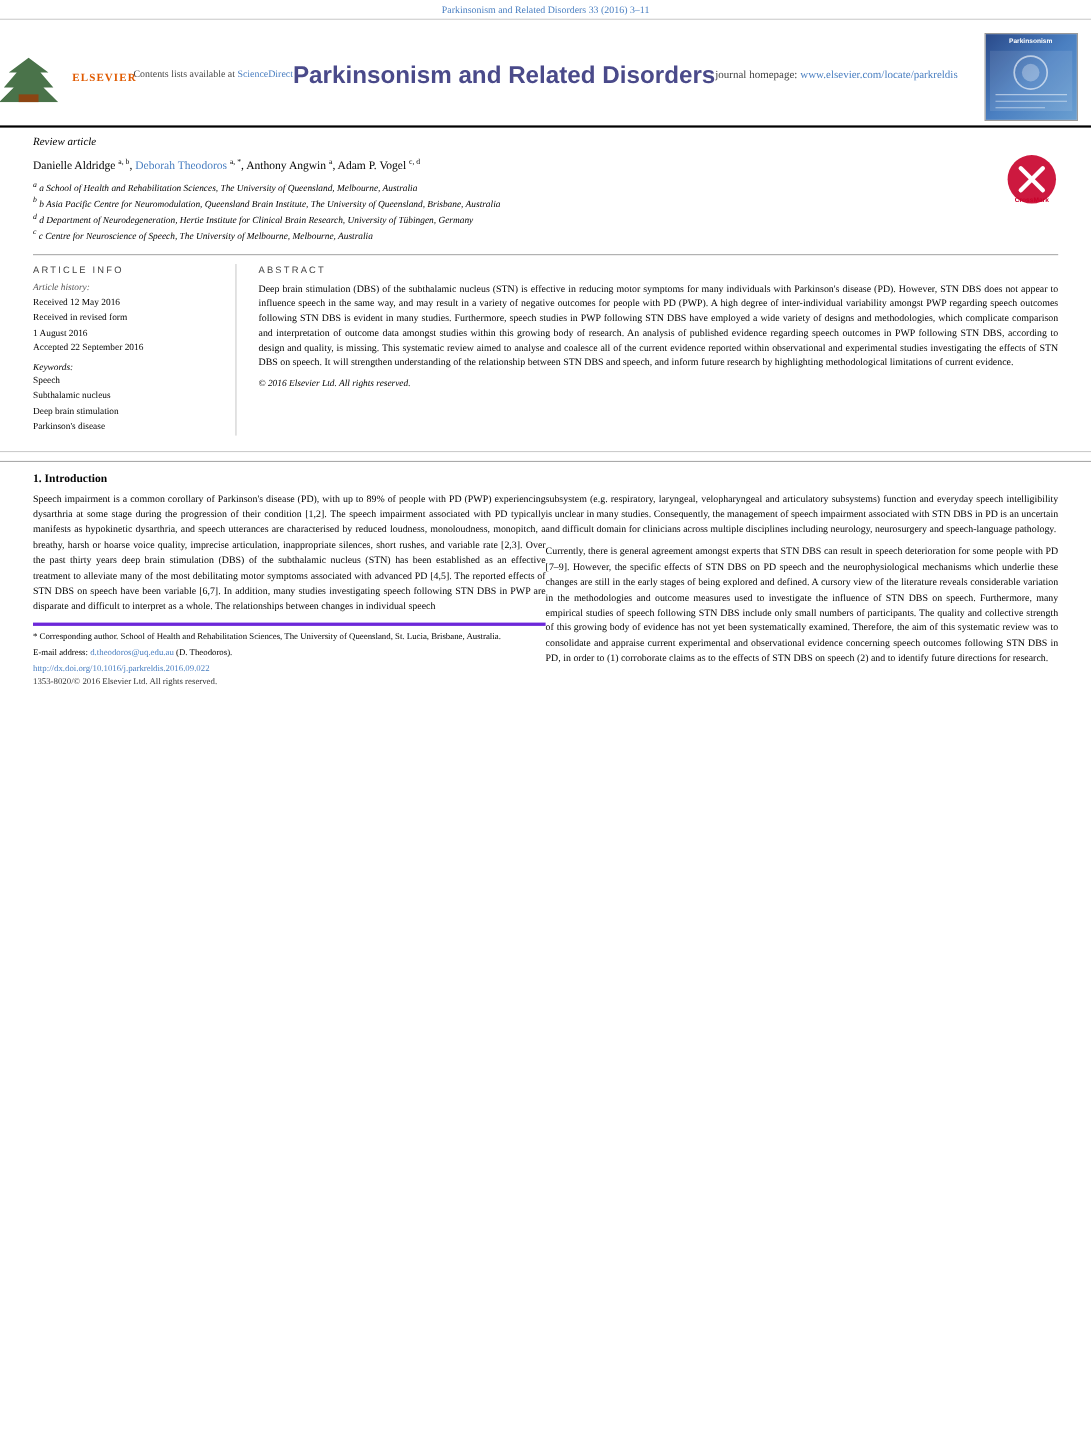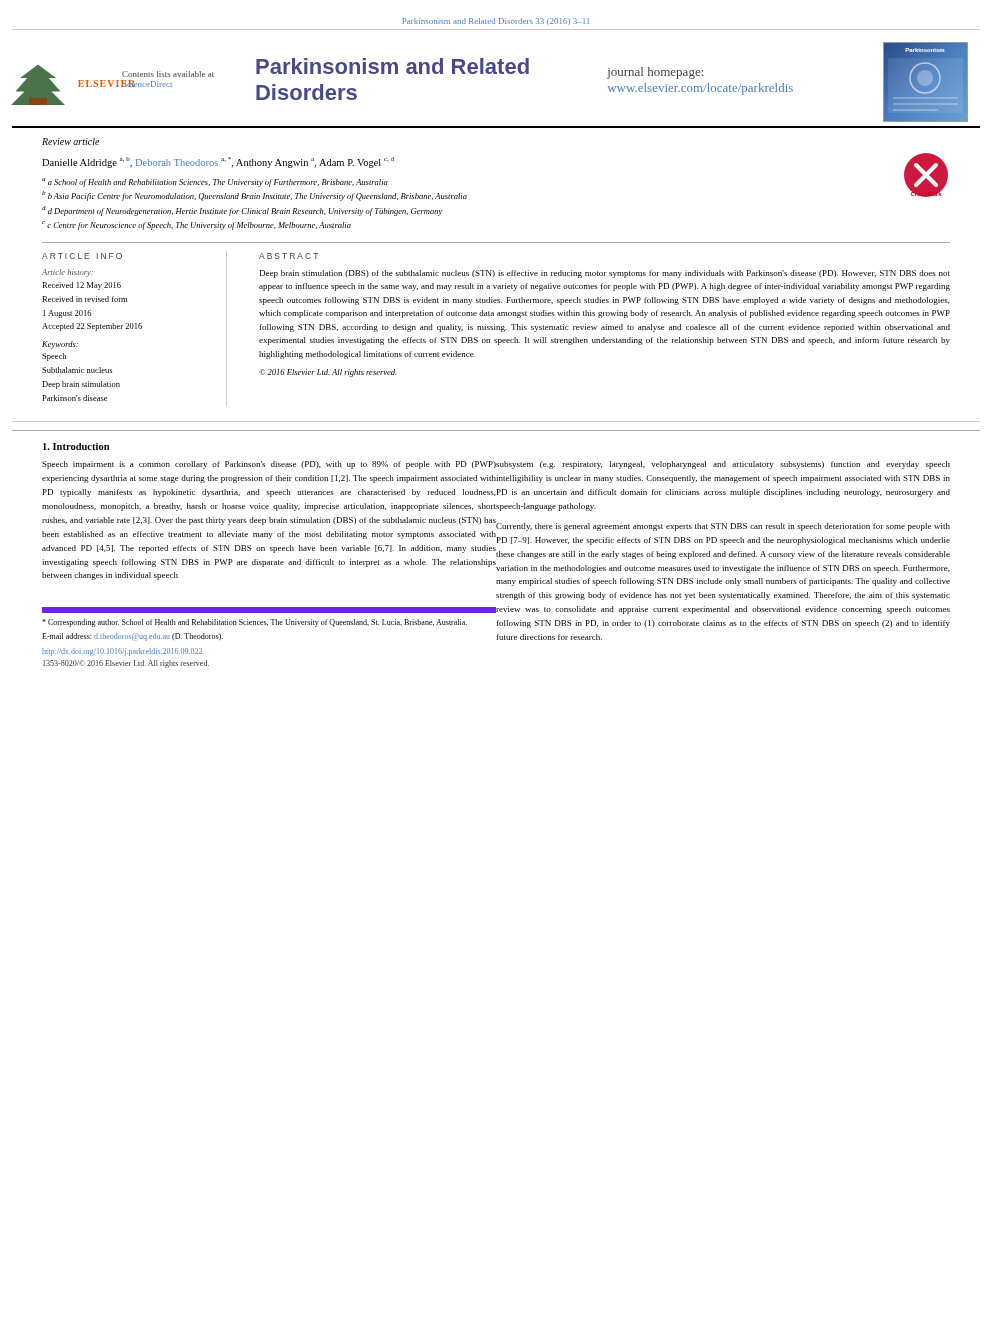--- a/index.html
+++ b/index.html
@@ -9,21 +9,21 @@
       font-size: 10px;
       color: #000;
       width: 992px;
       min-height: 1323px;
     }
 
     .page-wrapper {
       width: 992px;
       min-height: 1323px;
       background: #fff;
-      padding: 12px;
+      padding: 0;
     }
 
     
     .top-bar {
       text-align: center;
       padding: 4px 0 3px;
       font-size: 9px;
       color: #4a7fc1;
       border-bottom: 1px solid #ccc;
     }
@@ -83,21 +83,21 @@
 
     .journal-title-main {
       font-size: 22px;
       font-weight: bold;
       color: #4a4a8a;
       font-family: Arial, sans-serif;
       margin: 2px 0;
     }
 
     .journal-homepage-line {
-      font-size: 13px;
+      font-size: 10px;
       color: #444;
     }
 
     .journal-homepage-link {
       color: #4a7fc1;
     }
 
     .journal-header-right {
       width: 110px;
       display: flex;
@@ -179,21 +179,21 @@
       color: #000;
     }
 
     .affil-row {
       display: block;
     }
 
     
     .two-col {
       display: flex;
-      gap: 16px;
+      gap: 4px;
       border-top: 1px solid #aaa;
       padding-top: 8px;
       margin-top: 4px;
     }
 
     .article-info-col {
       width: 185px;
       min-width: 185px;
       padding-right: 14px;
       border-right: 1px solid #ccc;
@@ -279,22 +279,22 @@
       line-height: 1.55;
       text-align: justify;
       margin-bottom: 6px;
     }
 
     .ref-link {
       color: #4a7fc1;
     }
 
     .footnote-area {
-      border-top: 6px solid #6d28d9;
-      margin-top: 24px;
+      border-top: 3px solid #6d28d9;
+      margin-top: 8px;
       padding-top: 4px;
       font-size: 8px;
       line-height: 1.5;
     }
 
     .doi-line {
       font-size: 8px;
       color: #4a7fc1;
       margin-top: 3px;
     }
@@ -385,21 +385,21 @@
       <span class="author-sup">a, *</span>,
       <span>Anthony Angwin</span>
       <span class="author-sup">a</span>,
       <span>Adam P. Vogel</span>
       <span class="author-sup">c, d</span>
     </div>
 
     <div class="affiliations">
       <span class="affil-row">
         <sup style="font-size:7px;">a</sup>
-        <span>a School of Health and Rehabilitation Sciences, The University of Furthermore, Brisbane, Australia</span>
+        <span>a School of Health and Rehabilitation Sciences, The University of Queensland, Melbourne, Australia</span>
       </span>
       <span class="affil-row">
         <sup style="font-size:7px;">b</sup>
         <span>b Asia Pacific Centre for Neuromodulation, Queensland Brain Institute, The University of Queensland, Brisbane, Australia</span>
       </span>
       <span class="affil-row">
         <sup style="font-size:7px;">d</sup>
         <span>d Department of Neurodegeneration, Hertie Institute for Clinical Brain Research, University of Tübingen, Germany</span>
       </span>
       <span class="affil-row">

